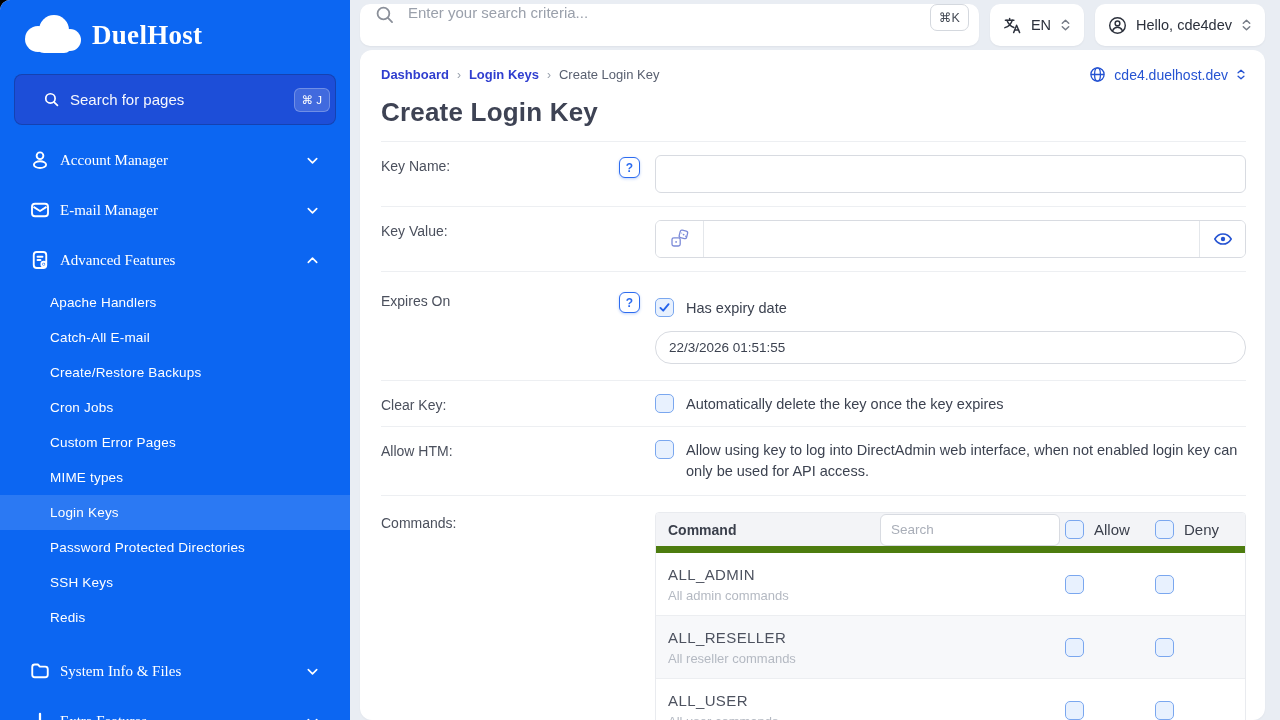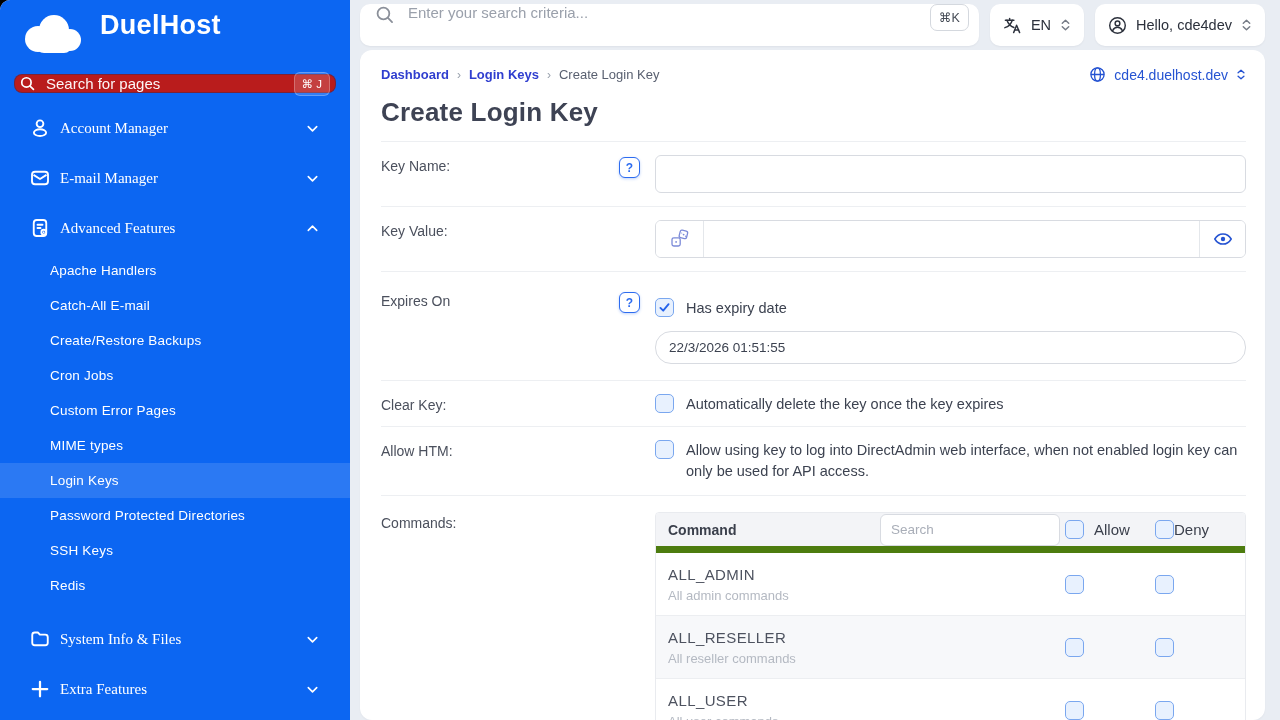--- a/index.html
+++ b/index.html
@@ -6,24 +6,24 @@
   html { background: #000; }
   body {
     width: 1280px; height: 720px; overflow: hidden;
     font-family: "Liberation Sans", "DejaVu Sans", sans-serif;
     background: #000;
   }
   .app { display: flex; width: 1280px; height: 720px; background: #e9edf3; border-top-left-radius: 10px; overflow: hidden; }
 
   
   .sidebar { width: 350px; flex: none; background: #0c66f2; color: #fff; overflow: hidden; }
-  .logo { display: flex; align-items: flex-start; gap: 12px; padding: 10px 14px 8px 16px; cursor: pointer; }
+  .logo { display: flex; align-items: center; gap: 4px; padding: 10px 14px 8px 16px; cursor: pointer; font-family: Liberation Serif, serif; }
   .logo-text { font-size: 27px; font-weight: 700; letter-spacing: .3px; }
-  .side-search { margin: 6px 14px 0; height: 19px; background: #b91c1c; border: 1px solid rgba(7,45,110,.35);
-    border-radius: 8px; display: flex; align-items: center; gap: 10px; padding: 0 5px 0 4px; cursor: text; }
+  .side-search { margin: 6px 14px 0; height: 51px; background: #1d4ed8; border: 1px solid rgba(7,45,110,.35);
+    border-radius: 8px; display: flex; align-items: center; gap: 10px; padding: 0 5px 0 28px; cursor: text; }
   .side-search input { flex: 1; background: transparent; border: none; outline: none; color: #fff; font-size: 15px; font-family: inherit; min-width: 0; }
   .side-search input::placeholder { color: #fff; opacity: .96; }
   .kbd-blue { background: rgba(255,255,255,.16); border: 1px solid rgba(255,255,255,.25); border-radius: 6px;
     color: #fff; font-size: 11.5px; padding: 4px 7px; white-space: nowrap; }
   .side-nav { margin-top: 10px; }
   .side-item { height: 50px; display: flex; align-items: center; gap: 10px; padding: 0 30px; font-size: 15px; cursor: pointer; font-family: Liberation Serif, serif; }
   .side-item .slabel { flex: 1; }
   .side-item .sicon, .side-item .chev { display: flex; align-items: center; }
   .submenu { }
   .sub-item { height: 35px; display: flex; align-items: center; padding-left: 50px; font-size: 13.5px; cursor: pointer; letter-spacing: .2px; }
@@ -81,21 +81,21 @@
     padding: 0 13px; font-size: 13.5px; color: #3c4250; outline: none; font-family: inherit; }
   .htm-text { line-height: 21px; max-width: 590px; }
 
   .cmd-table { border: 1px solid #e9ebef; border-radius: 4px; overflow: hidden; }
   .cmd-head { background: #f3f4f7; height: 40px; display: flex; align-items: center; padding: 0 12px; border-bottom: 7px solid #4d7c0f; }
   .cmd-title { width: 212px; flex: none; font-size: 14px; font-weight: 700; color: #3a3f4b; }
   .cmd-search { width: 180px; height: 32px; border: 1px solid #d8dbe1; border-radius: 6px; padding: 0 10px;
     font-size: 13.5px; color: #3c4250; outline: none; font-family: inherit; background: #fff; }
   .cmd-search::placeholder { color: #a9aeb8; }
   .col-allow { margin-left: auto; width: 90px; flex: none; display: flex; align-items: center; gap: 10px; font-size: 15px; color: #3a3f4b; }
-  .col-deny { width: 78px; flex: none; display: flex; align-items: center; font-size: 15px; color: #3a3f4b; }
+  .col-deny { width: 78px; flex: none; display: flex; align-items: center; gap: 10px; font-size: 15px; color: #3a3f4b; }
   .cmd-row { display: flex; align-items: center; height: 63px; padding: 0 12px; border-bottom: 1px solid #eceef1; }
   .cmd-row.striped { background: #f7f8fa; }
   .cmd-info { flex: 1; min-width: 0; }
   .cmd-name { font-size: 15px; color: #4d525f; letter-spacing: .4px; }
   .cmd-desc { font-size: 13px; color: #b4b9c2; margin-top: 5px; }
   .cell-allow { width: 90px; flex: none; } .cell-deny { width: 78px; flex: none; }
 </style>
 </head>
 <body>
 

